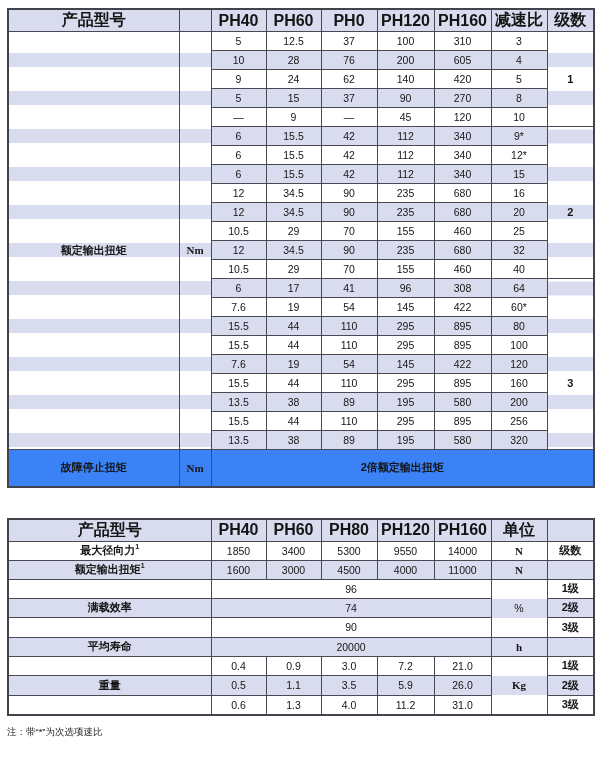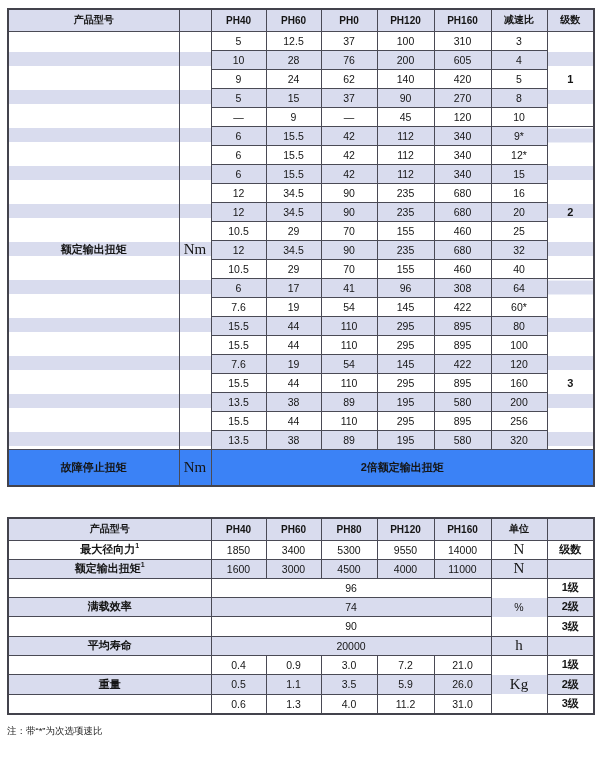--- a/index.html
+++ b/index.html
@@ -1,23 +1,23 @@
 <!DOCTYPE html>
 <html><head>
 <meta charset="utf-8">
 <style>
   *{box-sizing:border-box}
   html,body{margin:0;padding:0;background:#fff}
   body{font-family:"Liberation Sans","DejaVu Sans",sans-serif;color:#151515}
   .page{width:600px;height:770px;padding:8px 7px 0}
   table{border-collapse:collapse;table-layout:fixed;width:586px;border:2px solid #43434c}
   td{border:1px solid #4a4a55;height:19px;padding:0 2px;text-align:center;font-size:10.5px;overflow:hidden;white-space:nowrap;vertical-align:middle}
-  .hdr td{height:22px;background:#d9dcee;font-weight:bold;font-size:10px}
+  .hdr td{height:22px;background:#d9dcee;font-weight:bold;font-size:16px}
   .lbl{font-weight:bold;font-size:11px}
-  .unit{font-family:"Liberation Serif","DejaVu Serif",serif;font-weight:normal;font-size:15px}
+  .unit{font-family:"Liberation Serif","DejaVu Serif",serif;font-weight:bold;font-size:11px}
   .t1 td.nb{border-top:none;border-bottom:none}
   .t1 tr.lav td{background:#d9dcee}
   .t1 tr.lav td.nb{background:linear-gradient(to bottom,#fff 2.5px,#d9dcee 2.5px 16.5px,#fff 16.5px)}
   .t1 td.gb{border-top:1px solid #4a4a55}
   .t1 .ftr td{height:37px;background:#3b82f6}
   .t2{margin-top:30px}
   .t2 tr.lav td{background:#d9dcee}
   .t2 td.spanunit{padding:0;background:#fff}
   .bands{display:flex;flex-direction:column;height:57px}
   .bands>div{flex:1;display:flex;align-items:center;justify-content:center}

